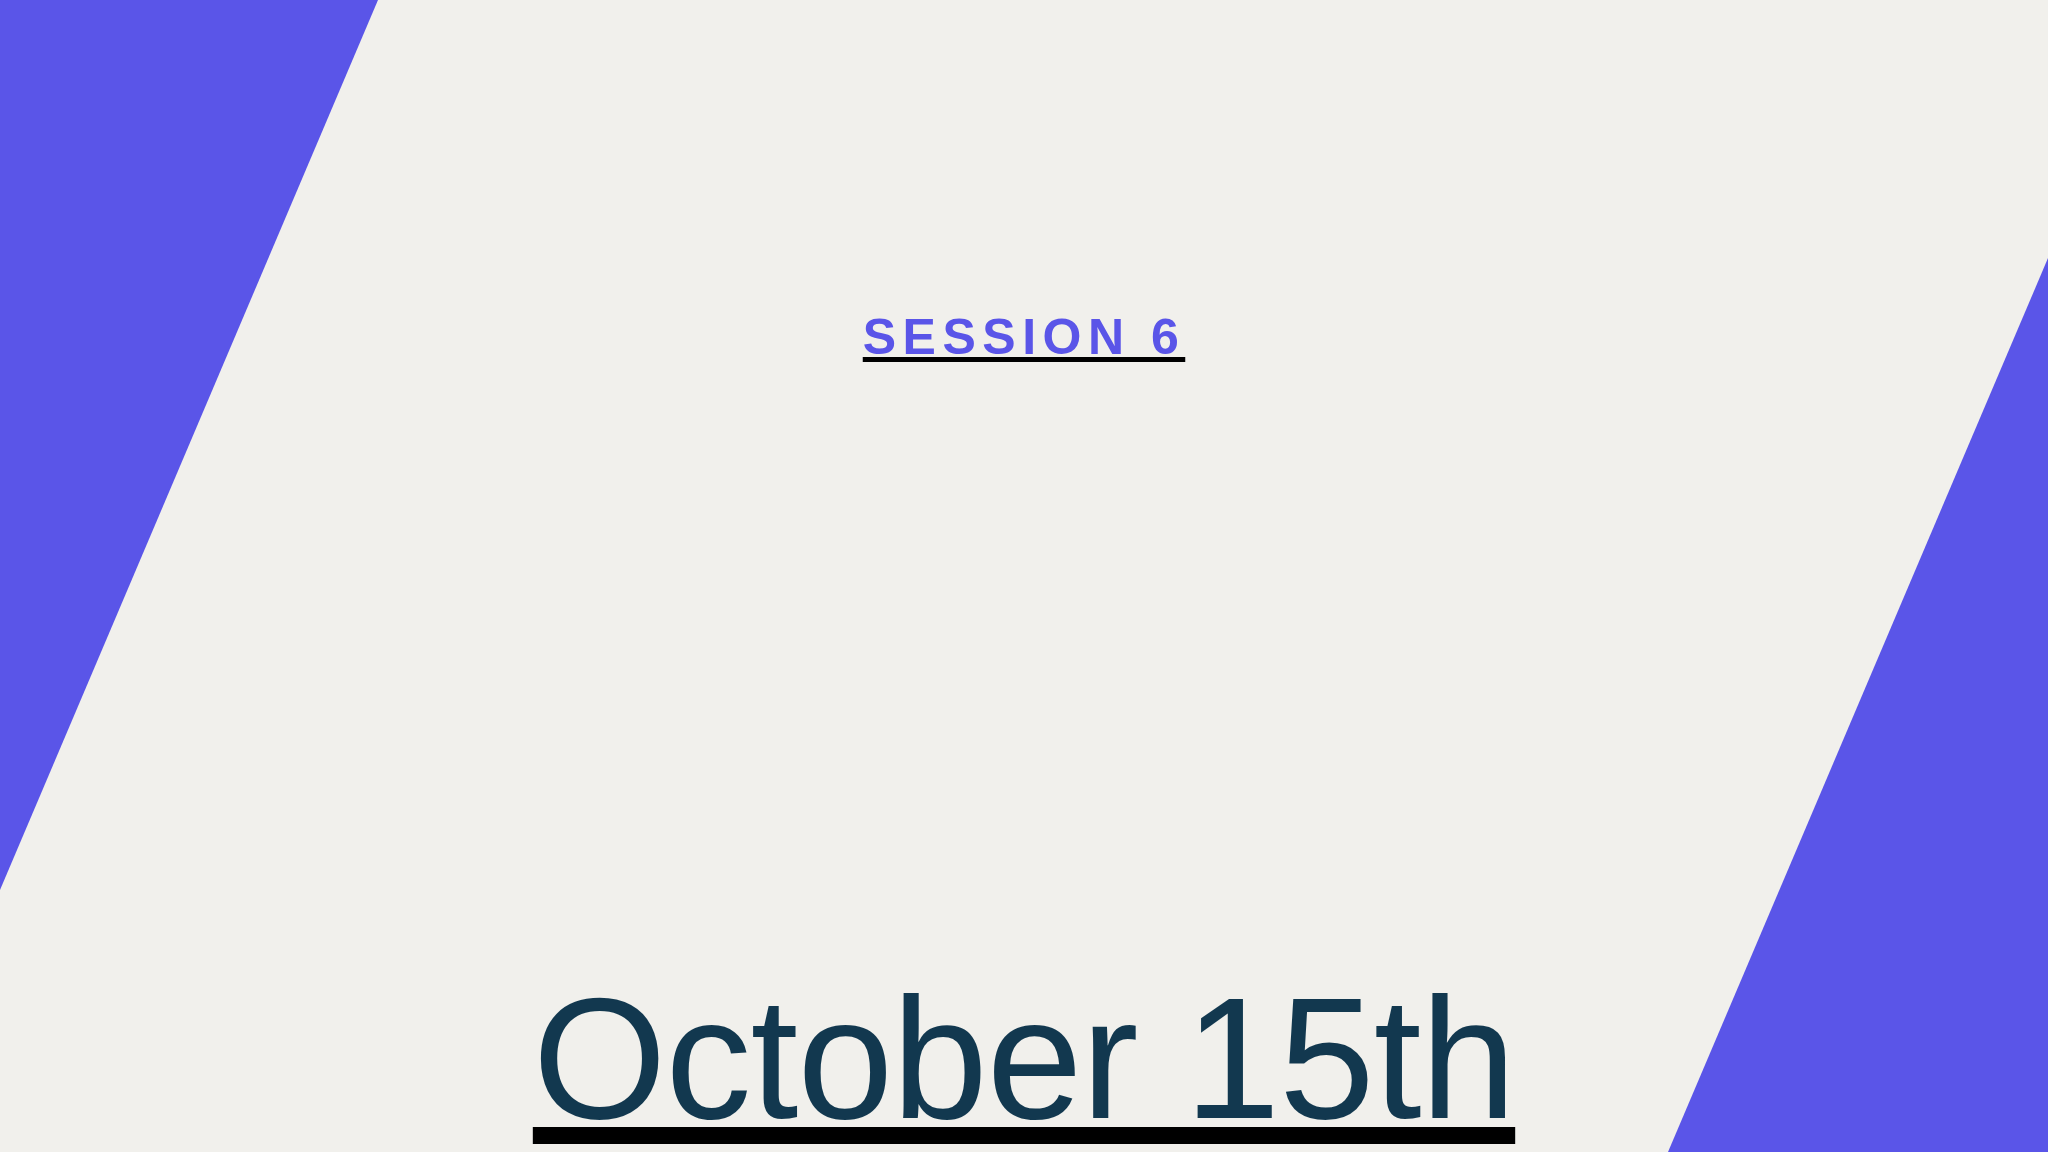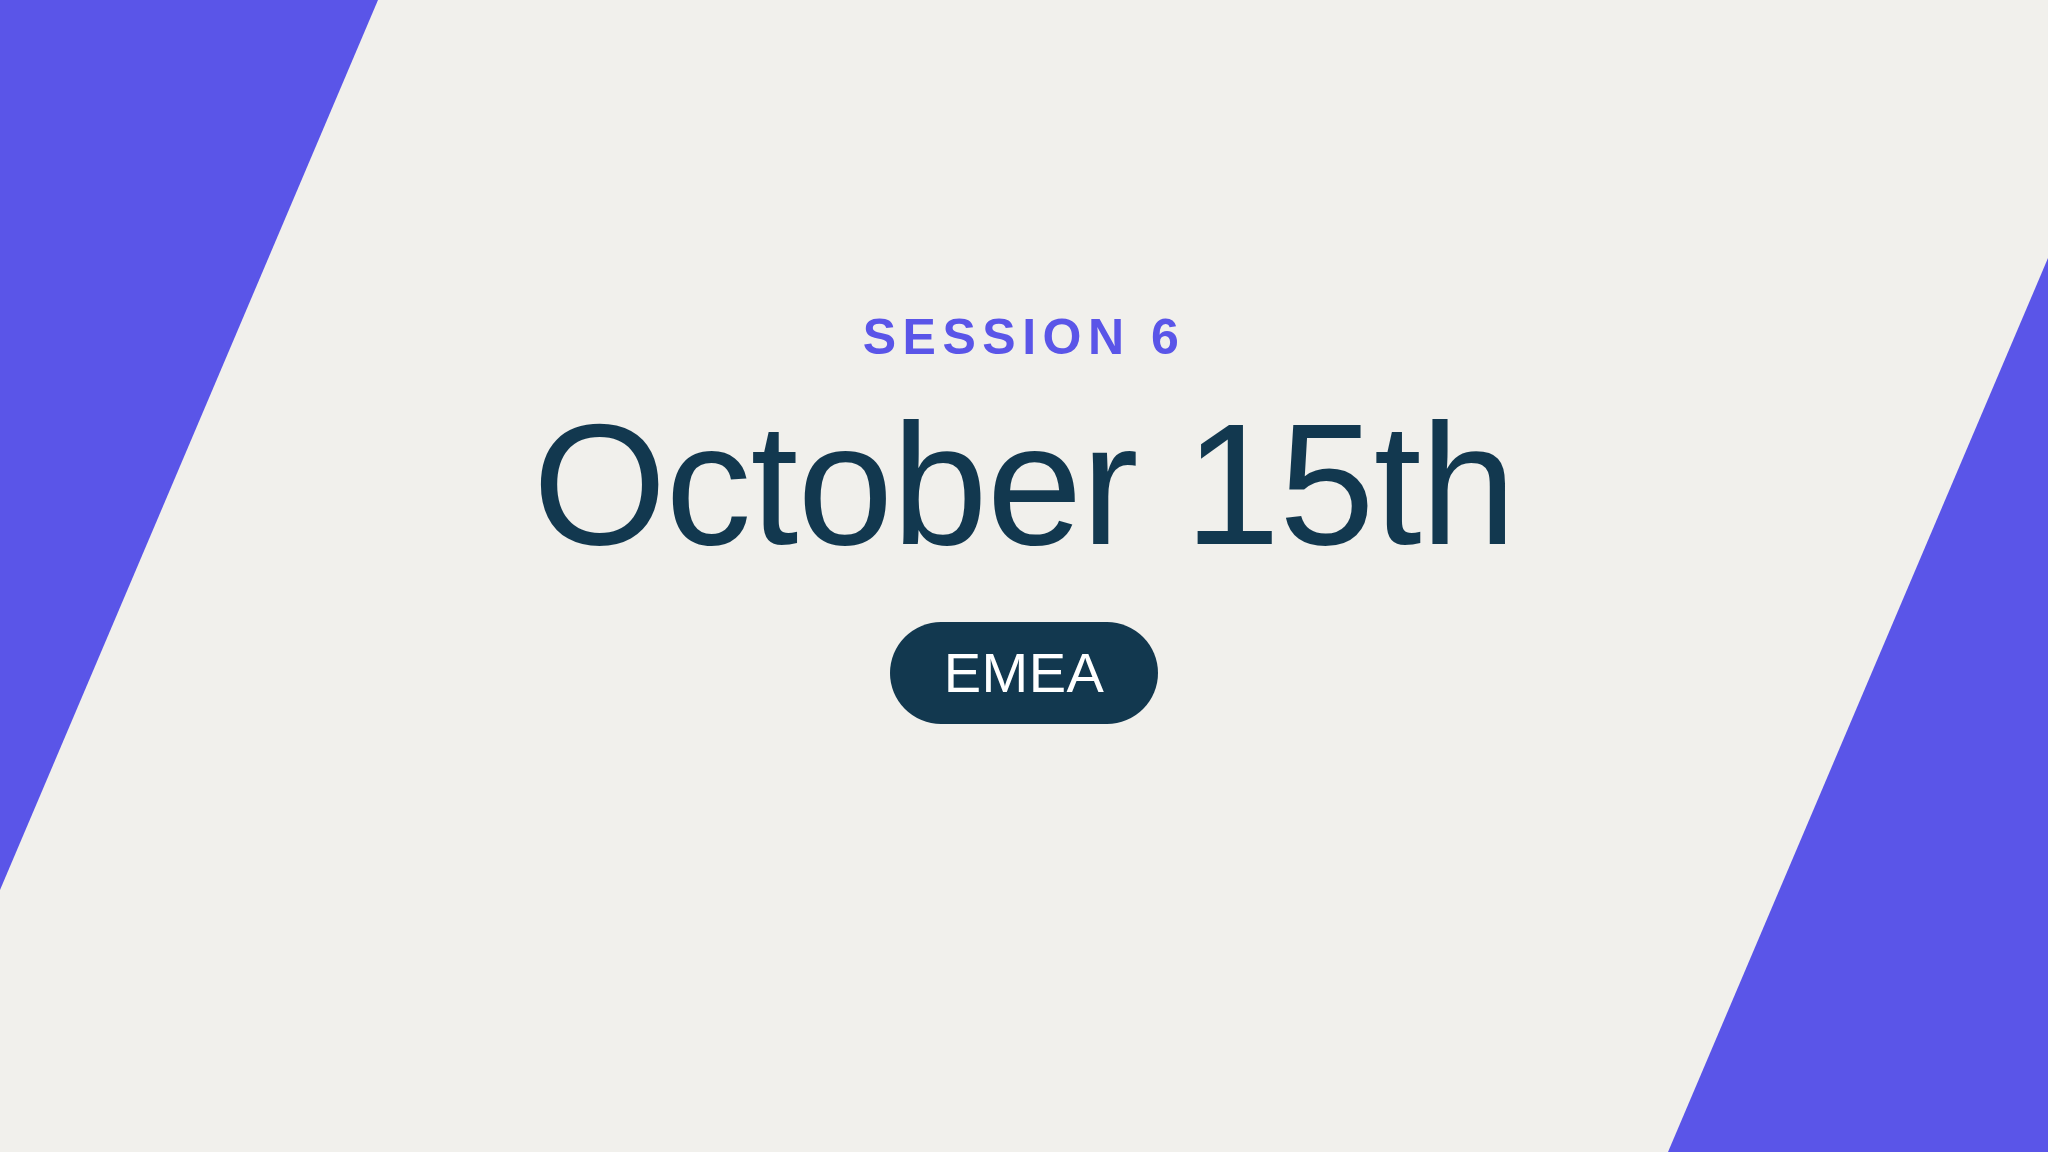--- a/index.html
+++ b/index.html
@@ -34,22 +34,23 @@
   
   .content {
     position: absolute;
     left: 0;
     top: 0;
     width: 2048px;
     height: 1152px;
     display: flex;
     flex-direction: column;
     align-items: center;
-    justify-content: flex-start;
+    justify-content: space-between;
     z-index: 3;
+    text-decoration: underline;
   }
 
   .eyebrow {
     margin-top: 312px;
     font-size: 50px;
     font-weight: 700;
     letter-spacing: 6.5px;
     line-height: 1;
     color: #5A55E8;
     white-space: nowrap;
@@ -97,19 +98,16 @@
     <polygon fill="#5A55E8" points="0,0 378,0 0,890"></polygon>
     <polygon fill="#5A55E8" points="2048,258 2048,1152 1668,1152"></polygon>
   </svg>
 
   <div class="content">
 
     <div class="eyebrow">SESSION 6</div>
 
     <div class="headline">October 15th</div>
 
-    <div class="badge">
-      <span class="badge-label">EMEA</span>
-    </div>
 
   </div>
 
 </div>
 
 </body></html>

